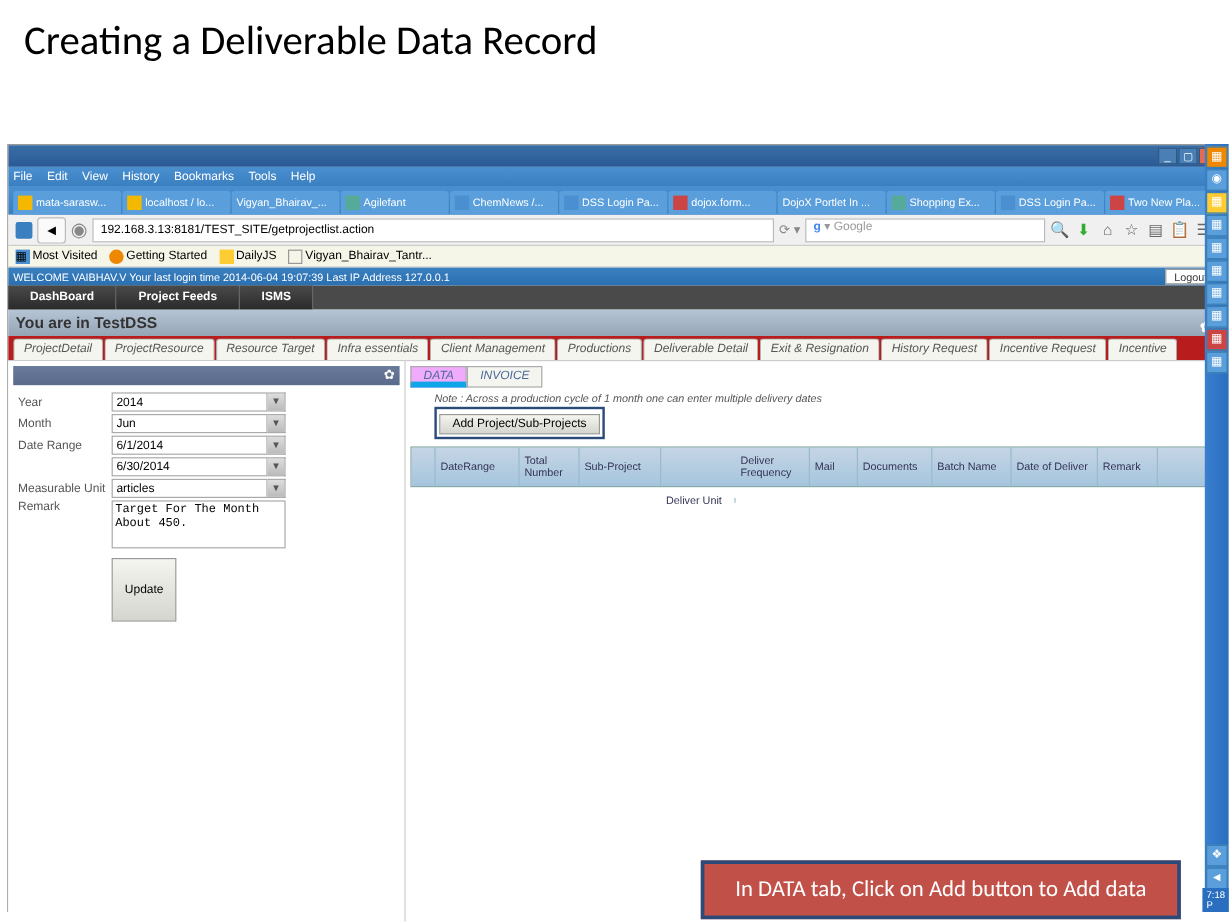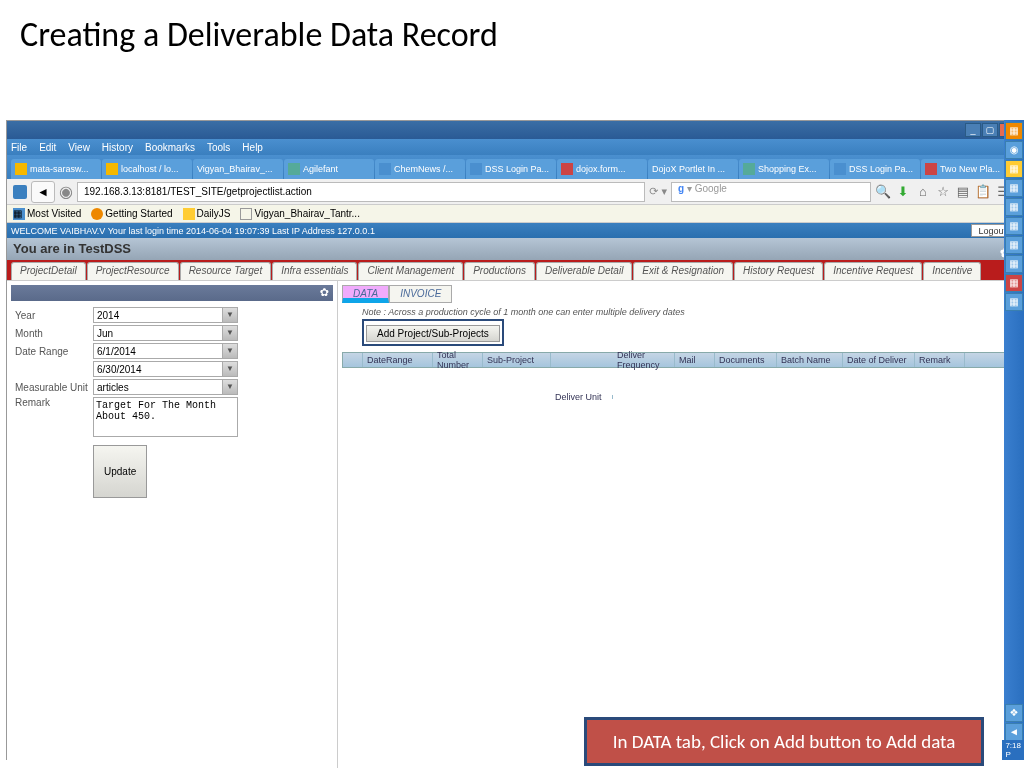--- a/index.html
+++ b/index.html
@@ -47,21 +47,21 @@
 .remark-box{width:145px;height:40px;border:1px solid #aaa;font-size:10px;padding:2px;font-family:'Courier New',monospace;resize:none}
 .update-btn{margin-left:82px;margin-top:6px;padding:20px 10px;font-size:10px;background:linear-gradient(#f5f5f0,#d5d5d0);border:1px solid #999;cursor:pointer}
 .right-panel{flex:1;padding:4px;border-left:1px solid #ccc;position:relative}
 .data-tabs{display:flex;height:18px}
 .data-tab{font-size:10px;font-style:italic;padding:2px 10px;border:1px solid #aaa;cursor:pointer;color:#4a6a9a;background:#f5f5f0}
 .data-tab.active{background:#f0abfc;border-bottom:5px solid #0ea5e9}
 .note-text{font-size:9px;font-style:italic;color:#555;margin:4px 0 2px 20px}
 .add-btn-wrap{border:2px solid #2a4a7a;display:inline-block;margin-left:20px;padding:2px}
 .add-btn{padding:2px 10px;font-size:10px;background:linear-gradient(#f5f5f0,#d5d5d0);border:1px solid #999;cursor:pointer}
 .data-table{margin-top:6px;width:100%}
-.data-table-header{display:flex;background:linear-gradient(#c5d5e5,#a5c5dd);border:1px solid #8aa;height:16px}
+.data-table-header{display:flex;background:linear-gradient(#c5d5e5,#a5c5dd);border:1px solid #8aa;height:34px}
 .th{font-size:9px;color:#335;padding:2px 4px;border-right:1px solid #9bc;display:flex;align-items:center}
 .callout{position:absolute;right:40px;bottom:2px;width:400px;background:#c05048;border:3px solid #2a4a7a;color:#fff;font-size:19px;text-align:center;padding:10px 16px;font-family:Calibri,Arial,sans-serif;z-index:10}
 .right-sidebar{position:absolute;right:0;top:120px;width:20px;height:640px;background:linear-gradient(90deg,#3a7fcf,#2a6fbf);display:flex;flex-direction:column;gap:1px;padding-top:2px}
 .right-sidebar .sicon{width:18px;height:18px;background:#5a9fdb;border:1px solid #3a7faf;cursor:pointer;margin:0 auto;font-size:10px;text-align:center;line-height:16px;color:#fff}
 .clock{position:absolute;bottom:0;right:0;background:#2a6fbf;color:#fff;font-size:8px;padding:1px 3px}
 </style>
 </head>
 <body>
 
 <h1 class="slide-title">Creating a Deliverable Data Record</h1>
@@ -161,20 +161,25 @@
     <span>
         <span class="bm-icon" style="border:1px solid #999"></span>
         <span>Vigyan_Bhairav_Tantr...</span>
       </span>
   </div>
 
   <div class="app-welcome">
     <span>WELCOME  VAIBHAV.V  Your last login time 2014-06-04 19:07:39 Last IP Address 127.0.0.1</span>
     <span class="logout-btn">Logout</span>
   </div>
+  <div class="app-nav">
+    <div class="app-nav-item">DashBoard</div>
+    <div class="app-nav-item">Project Feeds</div>
+    <div class="app-nav-item">ISMS</div>
+  </div>
   <div class="location-bar">
     <span>You are in TestDSS</span>
     <span class="gear">✿</span>
   </div>
   <div class="sub-tabs" id="sub-tabs">
       <div class="sub-tab">ProjectDetail</div>
       <div class="sub-tab">ProjectResource</div>
       <div class="sub-tab">Resource Target</div>
       <div class="sub-tab">Infra essentials</div>
       <div class="sub-tab">Client Management</div>

